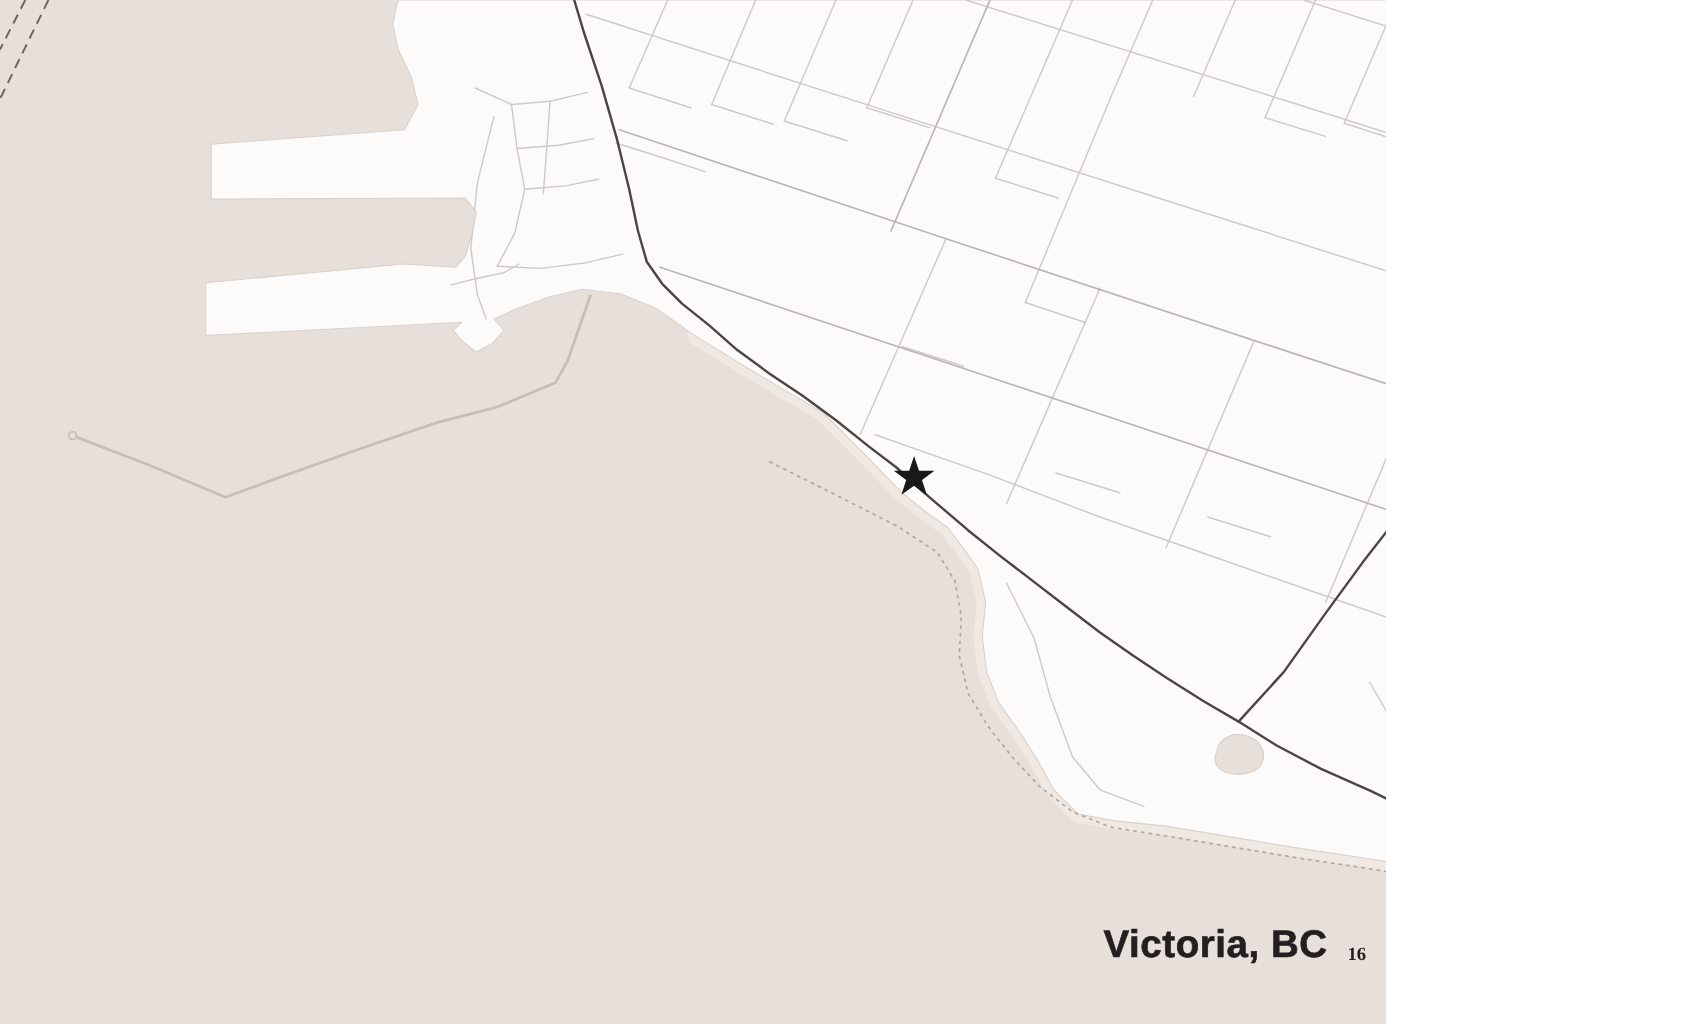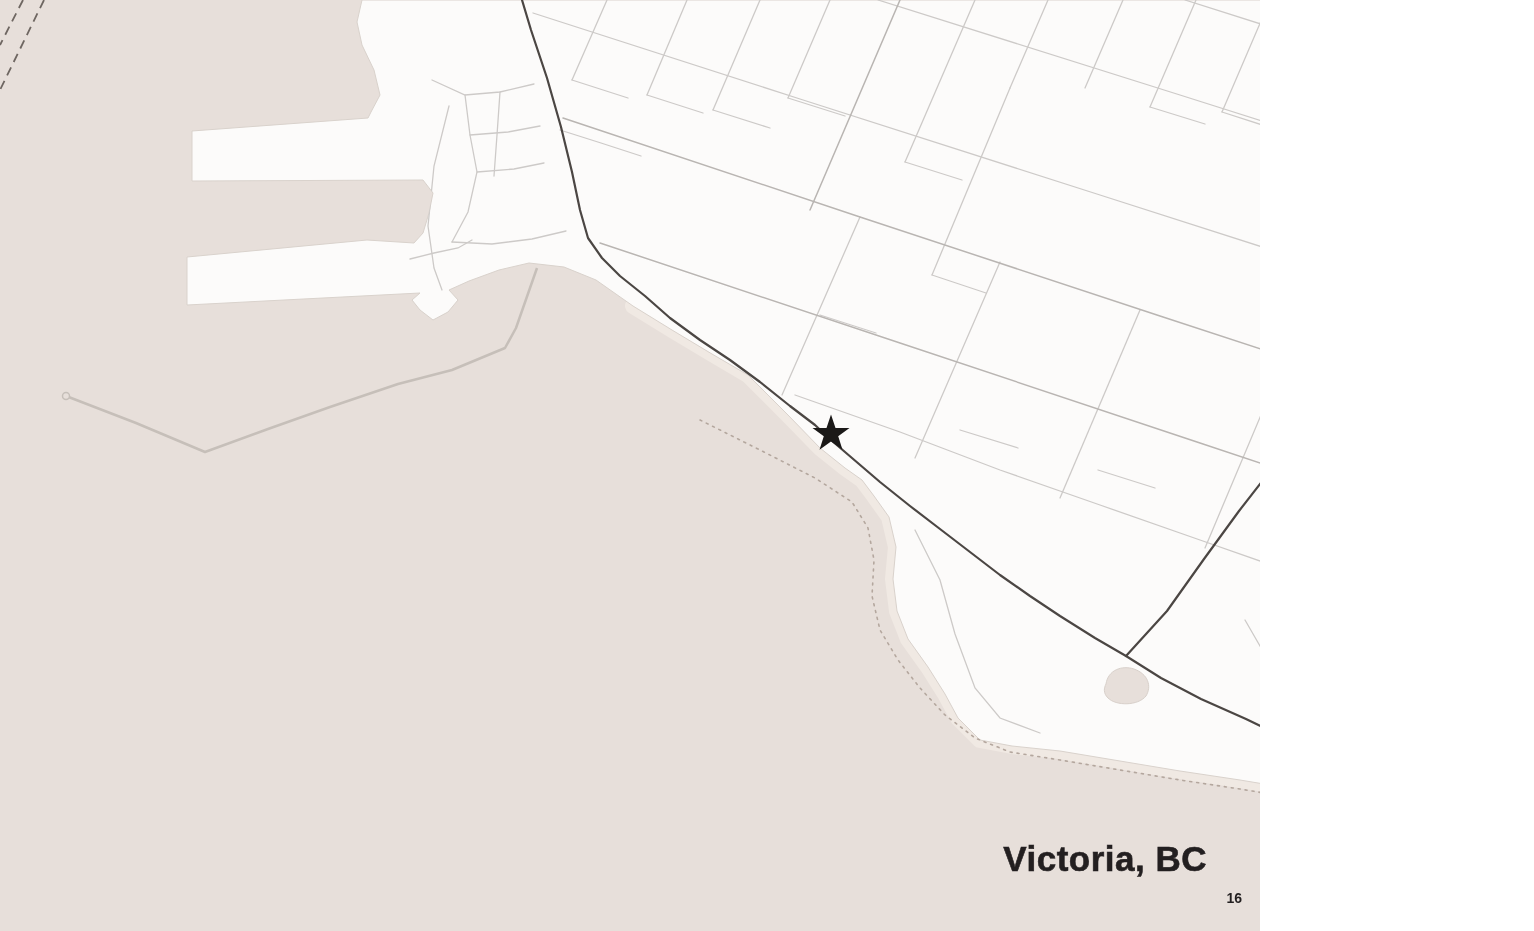--- a/index.html
+++ b/index.html
@@ -15,25 +15,26 @@
     top:841px;right:53px;
     font-size:35px;
     font-weight:bold;
     letter-spacing:0.5px;
     line-height:1;
     color:#231f20;
     -webkit-text-stroke:0.6px #231f20;
   }
   .page-number{
     position:absolute;
-    top:891px;right:18px;
-    font-size:14px;
+    top:859px;right:18px;
+    font-size:17px;
     font-weight:bold;
     line-height:1;
     color:#231f20;
+    font-family:Liberation Serif, serif;
   }
 </style>
 </head>
 <body>
 
 <div class="page">
   <svg id="map" viewBox="0 0 1534 931" width="1534" height="931" xmlns="http://www.w3.org/2000/svg">
       <rect x="0" y="0" width="1534" height="931" fill="#e7dfda"></rect>
       <g stroke="#6e6661" stroke-width="1.8" fill="none" stroke-dasharray="9 6">
         <path d="M23,0 L 0,45"></path>

